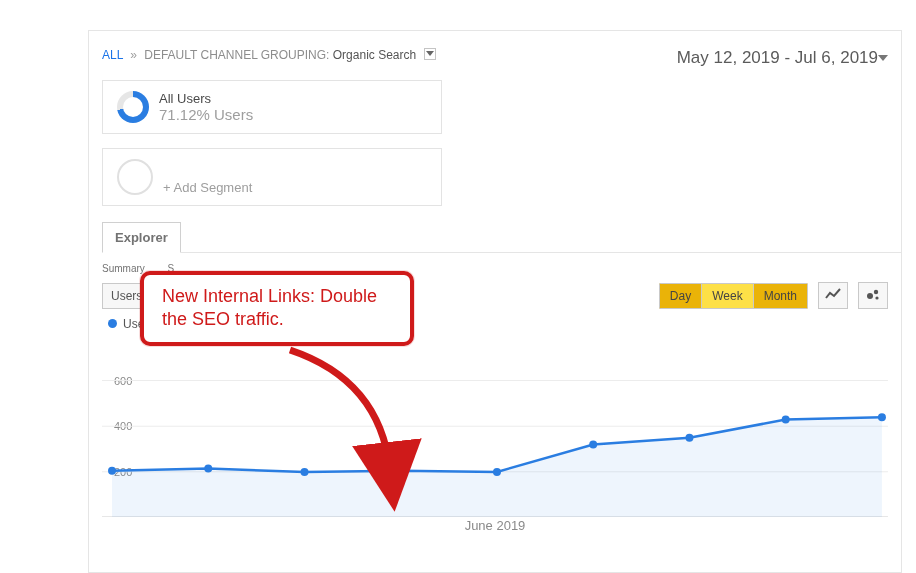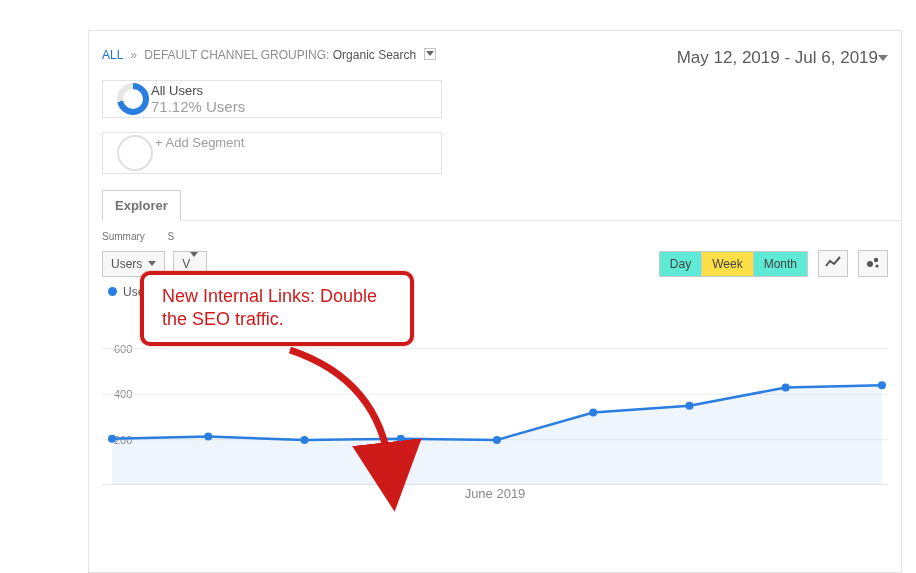--- a/index.html
+++ b/index.html
@@ -8,37 +8,37 @@
 .wrap{position:absolute;left:88px;top:30px;right:14px;bottom:20px}
 .bcrow{display:flex;justify-content:space-between;align-items:flex-start;padding:18px 14px 8px 14px}
 .bc{font-size:12px;color:#8d8d8d}
 .bc .all{color:#1a73e8}
 .bc .arrow{margin:0 4px;color:#9e9e9e}
 .bc .dd{display:inline-block;border:1px solid #c4c4c4;width:10px;height:10px;margin-left:4px;vertical-align:-1px;position:relative}
 .bc .dd:after{content:"";position:absolute;left:1px;top:2px;border-left:4px solid transparent;border-right:4px solid transparent;border-top:5px solid #666}
 .daterange{font-size:17px;color:#5b5b5b;display:flex;align-items:center;}
 .daterange .caret{border-left:5px solid transparent;border-right:5px solid transparent;border-top:6px solid #777;display:inline-block}
 .segs{padding:4px 14px 2px 14px}
-.segbox{border:1px solid #e3e3e3;width:310px;padding:2px 14px;margin-bottom:14px;display:flex;align-items:flex-start;gap:2px}
+.segbox{border:1px solid #e3e3e3;width:310px;padding:10px 14px;margin-bottom:14px;display:flex;align-items:flex-end;gap:10px}
 .donut{width:32px;height:32px;border-radius:50%;background:conic-gradient(#2a7de1 0 72%,#e6e6e6 72% 100%);position:relative}
 .donut:after{content:"";position:absolute;inset:6px;background:#fff;border-radius:50%}
 .segtxt .t{color:#494949;font-size:13px}
 .segtxt .s{color:#9e9e9e;font-size:15px}
 .empty{width:32px;height:32px;border:2px solid #e0e0e0;border-radius:50%}
 .addseg{color:#9e9e9e;font-size:13px}
 .tabrow{border-bottom:1px solid #e5e5e5;margin:0 0 0 14px}
 .tab{display:inline-block;border:1px solid #d0d0d0;border-bottom:1px solid #fff;margin-bottom:-1px;background:#fff;padding:7px 12px;font-weight:bold;color:#737373;font-size:13px}
 .subtabs{padding:10px 14px 8px 14px;color:#737373;font-size:10px}
 .subtabs span{margin-right:20px}
 .ctrlrow{display:flex;justify-content:space-between;align-items:center;padding:0 14px 6px 14px}
 .selbtn{border:1px solid #c9c9c9;background:#f7f7f7;padding:5px 8px;font-size:12px;color:#555;display:inline-flex;align-items:center;gap:6px}
 .selbtn:after{content:"";border-left:4px solid transparent;border-right:4px solid transparent;border-top:5px solid #666}
 .rctl{display:flex;align-items:center;gap:10px}
 .tgrp{display:flex;border-radius:2px;overflow:hidden}
-.tgrp span{border:1px solid #c9c9c9;border-right:none;padding:5px 10px;background:#5eead4;font-size:12px;color:#444}
+.tgrp span{border:1px solid #c9c9c9;border-right:none;padding:5px 10px;background:#eab308;font-size:12px;color:#444}
 .tgrp span:last-child{border-right:1px solid #c9c9c9}
 .tgrp span.active{background:#fde047}
 .ibtn{border:1px solid #c9c9c9;background:#f7f7f7;padding:4px 6px}
 .legend{padding:2px 16px 0 20px;font-size:12px;color:#555}
 .ldot{display:inline-block;width:9px;height:9px;border-radius:50%;background:#2a7de1;margin-right:6px;vertical-align:0}
 .chart{position:relative;height:182px;margin:4px 14px 0 14px}
 .chart svg{position:absolute;inset:0}
 .ytick{position:absolute;left:12px;font-size:11px;color:#8a8a8a;transform:translateY(-50%)}
 .xtick{position:absolute;bottom:-16px;left:50%;transform:translateX(-50%);font-size:13px;color:#8a8a8a}
 .annot{position:absolute;left:140px;top:271px;background:#fff;border:4px solid #cf1a1a;border-radius:10px;padding:10px 18px;font-size:18px;color:#cf1a1a;width:230px;line-height:1.3;box-shadow:0 0 0 1px rgba(207,26,26,.15)}

